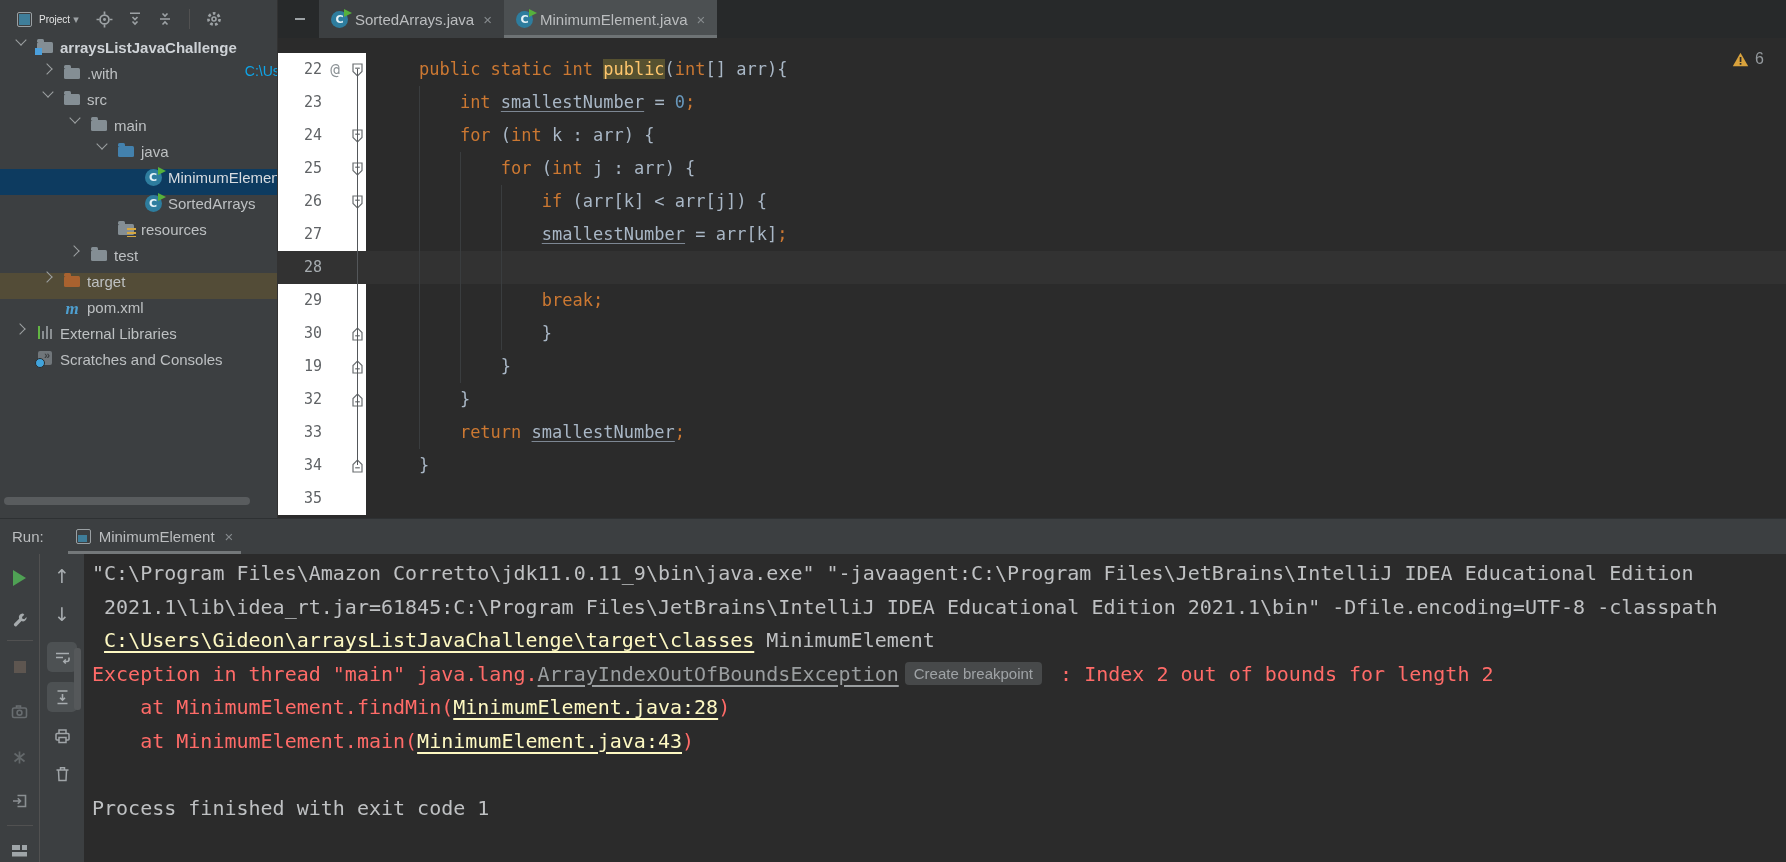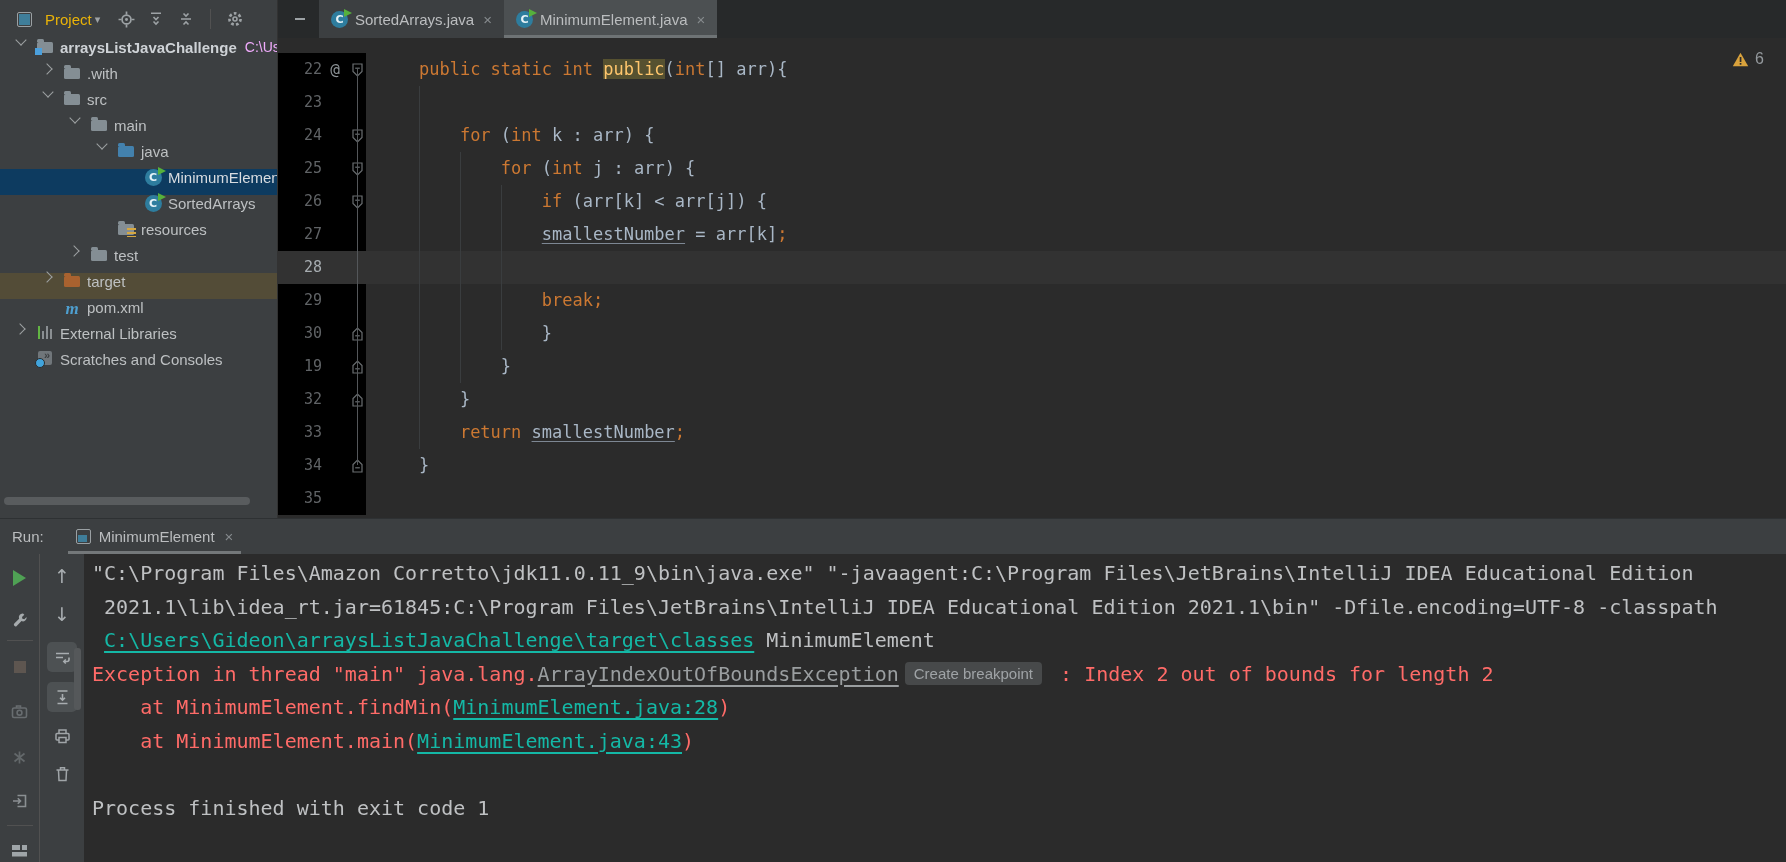--- a/index.html
+++ b/index.html
@@ -2,38 +2,38 @@
 <html><head>
 <meta charset="utf-8">
 <style>
   html,body{margin:0;padding:0;background:#1e1f22;}
   #app{width:1786px;height:862px;position:relative;overflow:hidden;background:#2b2b2b;
        font-family:"Liberation Sans",sans-serif;-webkit-font-smoothing:antialiased;}
   
   #project-panel{position:absolute;left:0;top:0;width:277px;height:518px;background:#3c3f41;
                  border-right:1px solid #323232;overflow:hidden;}
   #project-header{height:38px;display:flex;align-items:center;padding-left:12px;}
-  #project-header .ttl{color:#eab308;font-size:15px;margin-left:9px;}
+  #project-header .ttl{color:#e5e5e5;font-size:10px;margin-left:3px;}
   #project-header .caret{color:#9da2a5;font-size:11px;margin-left:3px;}
   .hicon{width:24px;height:24px;display:flex;align-items:center;justify-content:center;}
   .hdivider{width:1px;height:20px;background:#515151;margin:0 6px;}
   #ph-icons{display:flex;align-items:center;margin-left:14px;gap:6px;}
   #project-tree{position:absolute;top:39px;left:0;right:0;}
   .trow{height:26px;display:flex;align-items:flex-start;white-space:nowrap;width:277px;}
   .trow.sel{background:#0d3b60;}
   .trow.ctx{background:#534c37;}
   .tchev{width:16px;display:flex;align-items:center;justify-content:center;flex:none;}
   .chev{width:7px;height:7px;border-right:1.6px solid #9da0a2;border-bottom:1.6px solid #9da0a2;display:inline-block;}
   .chev.right{transform:rotate(-45deg);margin-left:-3px;}
   .chev.down{transform:rotate(45deg);margin-top:-3px;}
   .ticon{width:18px;margin-left:7px;display:flex;align-items:center;justify-content:center;flex:none;position:relative;}
   .tlabel{color:#bdc0c2;font-size:15px;margin-left:6px;}
   .trow.sel .tlabel{color:#d8dce0;}
   .tlabel.bold{font-weight:bold;color:#ced2d6;}
-  .tsuffix{color:#f0abfc;font-size:14px;margin-left:8px;}
+  .tsuffix{color:#0ea5e9;font-size:14px;margin-left:8px;margin-top:24px;}
   
   .folder{width:16px;height:11px;background:#848e94;border-radius:1.5px;position:relative;display:inline-block;margin-top:3px;}
   .folder::before{content:"";position:absolute;top:-3px;left:0;width:7px;height:3px;background:inherit;border-radius:1.5px 1.5px 0 0;}
   .folder.src{background:#4381ad;}
   .folder.excl{background:#a9622f;}
   .res-lines{position:absolute;right:-2px;bottom:-2px;width:9px;height:9px;
              background:repeating-linear-gradient(#d6a841 0 2px,transparent 2px 4px);}
   .rootmark{position:absolute;left:-2px;bottom:-2px;width:7px;height:7px;background:#4ba0dd;}
   .classicon{width:17px;height:17px;border-radius:50%;background:#2e7d9e;color:#e6f2f7;font-size:11px;font-weight:bold;
              display:flex;align-items:center;justify-content:center;position:relative;font-family:"DejaVu Sans",sans-serif;}
@@ -58,21 +58,21 @@
   #editor{position:absolute;left:278px;top:0;right:0;height:518px;background:#2b2b2b;}
   #tab-bar{height:38px;background:#27292a;display:flex;align-items:stretch;padding-left:41px;position:relative;}
   #hide-btn{position:absolute;left:10px;top:7px;}
   .tab{display:flex;align-items:center;gap:7px;padding:0 12px;background:#3c3f41;color:#bbbdbf;font-size:15px;position:relative;}
   .tab.active{background:#4c5052;}
   .tab.active::after{content:"";position:absolute;left:0;right:0;bottom:0;height:3px;background:#6e7375;}
   .tclose{color:#868b8e;font-size:15px;margin-left:2px;}
   #editor-body{position:absolute;top:38px;left:0;right:0;bottom:0;padding-top:15px;}
   .code-row{display:flex;height:33px;line-height:33px;font-family:"DejaVu Sans Mono",monospace;font-size:17px;}
   .code-row.caret{background:#323232;}
-  .code-gut{display:flex;background:#000000;flex:none;}
+  .code-gut{display:flex;background:#ffffff;flex:none;}
   .caret .code-gut{background:#323232;}
   .gut-num{width:44px;text-align:right;color:#606366;font-size:15px;}
   .caret .gut-num{color:#a7adb1;}
   .gut-at{width:26px;text-align:center;color:#8c9296;font-size:16px;}
   .gut-fold{width:18px;display:flex;align-items:center;justify-content:center;}
   .code-text{padding-left:12px;white-space:pre;color:#a9b7c6;margin:0;font:inherit;}
   .k{color:#cc7832;} .n{color:#6897bb;}
   .u{text-decoration:underline;text-underline-offset:3px;text-decoration-color:#7d8793;}
   .hl{background:#565130;color:#ffc66d;}
   #fold-guide{position:absolute;left:79px;top:31px;width:1px;height:396px;background:#54575a;}
@@ -90,21 +90,21 @@
   #rtb-inner{width:44px;background:#3c3f41;display:flex;flex-direction:column;align-items:center;flex:none;}
   .tbtn{width:30px;height:28px;display:flex;align-items:center;justify-content:center;flex:none;}
   .tbtn.on{background:#4d5153;border-radius:5px;height:30px;}
   .tb-hr{width:26px;height:1px;background:#515151;margin:8px 0;flex:none;}
   .play-tri{width:0;height:0;border-top:8px solid transparent;border-bottom:8px solid transparent;border-left:13px solid #4fa154;}
   .stop-sq{width:12px;height:12px;background:#5e5650;}
   .arrowtxt{color:#a8adb0;font-size:19px;font-family:"DejaVu Sans",sans-serif;}
   #console{flex:1;background:#2b2b2b;position:relative;padding:3px 0 0 8px;overflow:hidden;}
   .cline{font-family:"DejaVu Sans Mono",monospace;font-size:20px;line-height:33.5px;height:33.5px;white-space:pre;color:#bfc1c3;margin:0;}
   .err{color:#ff6b68;}
-  .clink{color:#14b8a6;text-decoration:underline;text-underline-offset:4px;}
+  .clink{color:#fef9c3;text-decoration:underline;text-underline-offset:4px;}
   .glink{color:#9a9ea0;text-decoration:underline;text-underline-offset:4px;}
   .badge{font-family:"Liberation Sans",sans-serif;font-size:15px;background:#47494a;color:#9fa3a6;
          border-radius:4px;padding:3px 9px;margin:0 6px;display:inline-block;line-height:normal;vertical-align:2px;}
   #console-fold-strip{position:absolute;left:74px;top:94px;width:7px;height:62px;background:#55585a;border-radius:3px;}
 </style>
 </head>
 <body>
 
 <div id="app">
 
@@ -312,20 +312,21 @@
               </span>
             </span>
             <pre class="code-text"><span>    </span><span class="k">public static int </span><span class="hl">public</span><span>(</span><span class="k">int</span><span>[] arr){</span></pre>
           </div>
           <div class="code-row">
             <span class="code-gut">
               <span class="gut-num">23</span>
               <span class="gut-at"></span>
               <span class="gut-fold"></span>
             </span>
+            <pre class="code-text"><span>        </span><span class="k">int </span><span class="u">smallestNumber</span><span> = </span><span class="n">0</span><span class="k">;</span></pre>
           </div>
           <div class="code-row">
             <span class="code-gut">
               <span class="gut-num">24</span>
               <span class="gut-at"></span>
               <span class="gut-fold">
                 <svg width="11" height="14" viewBox="0 0 11 14">
                   <path d="M1 1h9v7.5L5.5 13 1 8.5Z" fill="none" stroke="#6a6e71" stroke-width="1.2"></path>
                   <path d="M3.2 5.2h4.6" stroke="#6a6e71" stroke-width="1.2"></path>
                 </svg>

